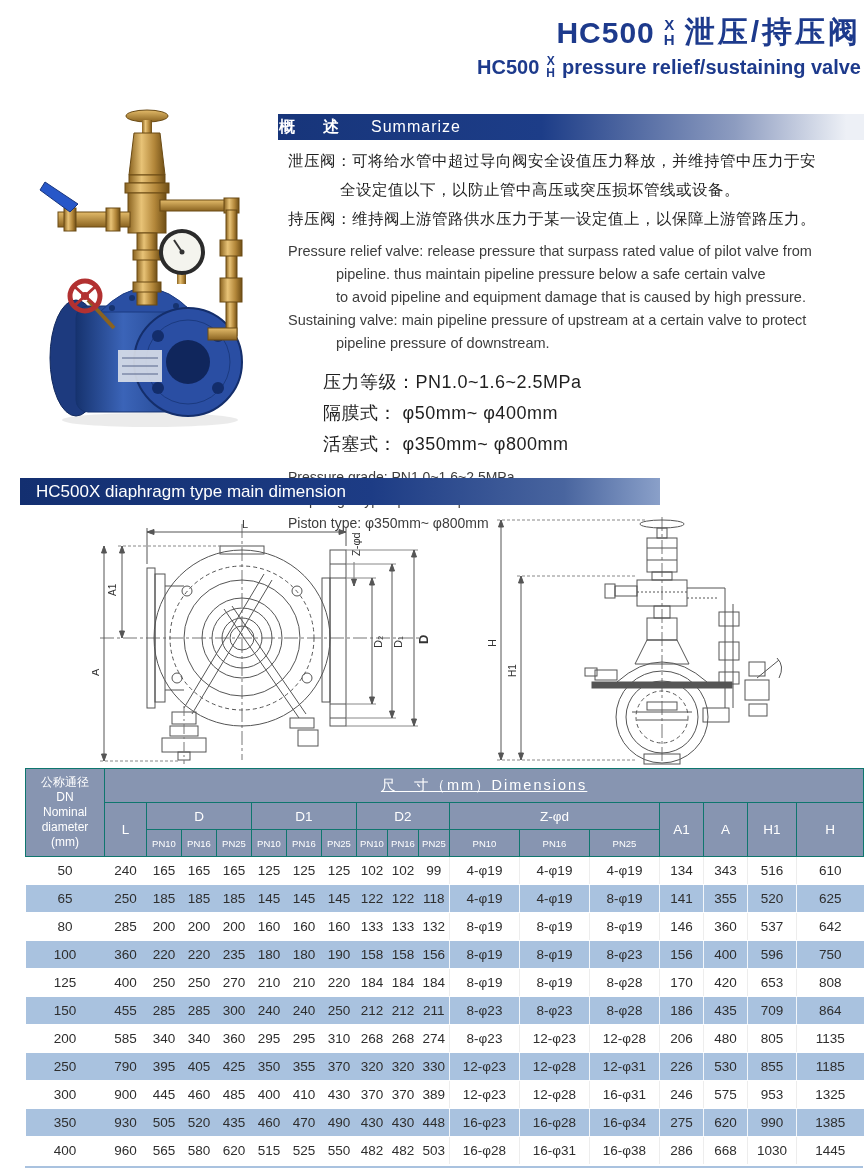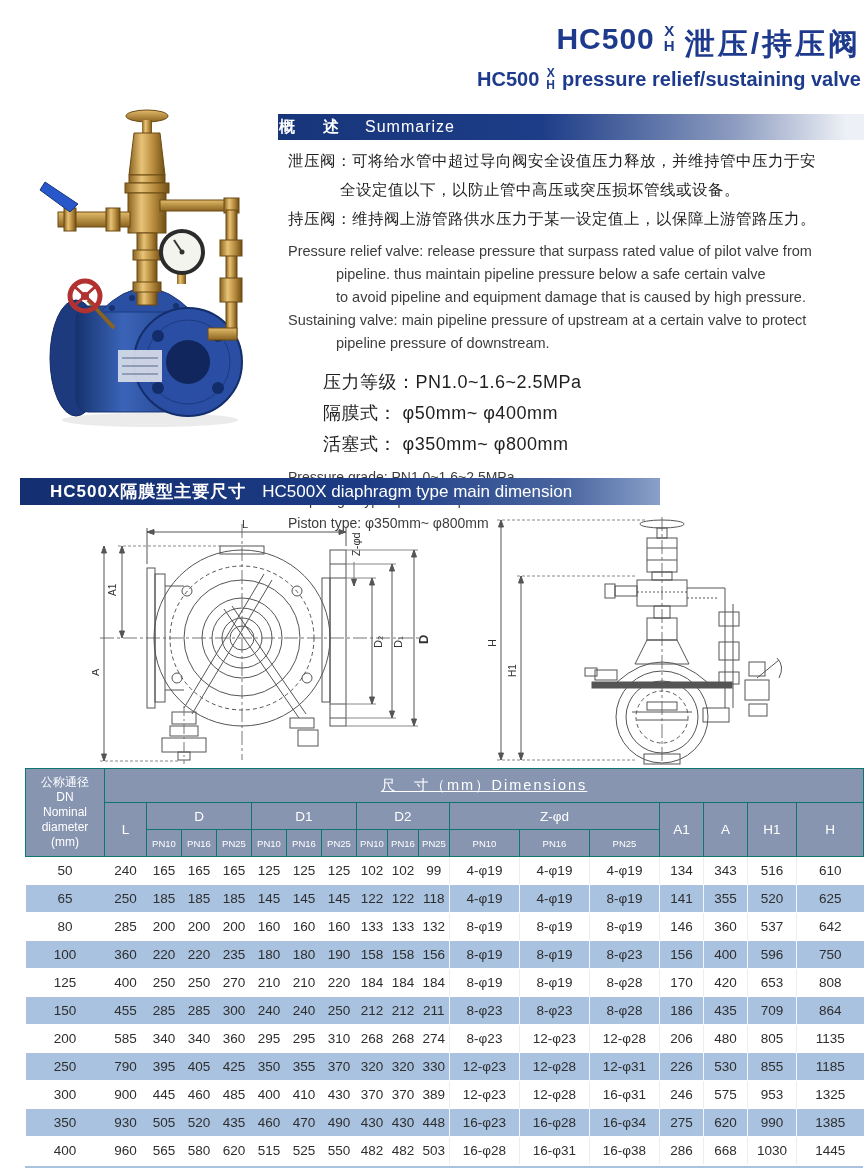--- a/index.html
+++ b/index.html
@@ -3,35 +3,35 @@
 <meta charset="utf-8">
 <style>
   html,body{margin:0;padding:0;background:#fff;}
   .page{position:relative;width:867px;height:1168px;background:#fff;overflow:hidden;
         font-family:"Liberation Sans","DejaVu Sans",sans-serif;color:#2b2b2b;}
 
   
   .title-block{position:absolute;top:12px;right:6px;text-align:right;color:#1d3a8c;}
   .title-line1{display:flex;justify-content:flex-end;align-items:center;gap:9px;
                font-size:30px;font-weight:bold;letter-spacing:1px;}
-  .title-line1 .cn{letter-spacing:3px;margin-top:12px;}
+  .title-line1 .cn{letter-spacing:3px;}
   .title-line2{display:flex;justify-content:flex-end;align-items:center;gap:7px;
                font-size:20px;font-weight:bold;margin-top:3px;}
   .frac{display:inline-flex;flex-direction:column;align-items:center;line-height:.95;
         font-weight:bold;}
   .title-line1 .frac{font-size:15px;}
   .title-line2 .frac{font-size:12px;}
 
   
   .bar{position:absolute;color:#fff;display:flex;align-items:center;}
   .summary-bar{left:278px;top:114px;width:586px;height:26px;
     background:linear-gradient(90deg,#17357a 0%,#1d3d88 45%,#8d9cc0 78%,#edf0f6 97%);
     font-size:16px;}
   .summary-bar .cn{font-weight:bold;letter-spacing:6px;padding-left:1px;}
-  .summary-bar .en{margin-left:20px;letter-spacing:1px;}
+  .summary-bar .en{margin-left:26px;letter-spacing:1px;}
   .dim-bar{left:20px;top:478px;width:640px;height:27px;
     background:linear-gradient(90deg,#132f70 0%,#1d3c85 55%,#49659f 85%,#8aa0c9 100%);
     font-size:17px;}
   .dim-bar .cn{font-weight:bold;padding-left:30px;letter-spacing:1px;}
   .dim-bar .en{margin-left:16px;}
 
   
   .summary-text{position:absolute;left:288px;top:146px;width:572px;}
   .cn-para{font-size:15.5px;line-height:29px;color:#1f1f1f;letter-spacing:.5px;}
   .cn-para .indent{padding-left:52px;}
@@ -199,21 +199,20 @@
       <div>活塞式：  φ350mm~ φ800mm</div>
     </div>
     <div class="specs-en">
       <div>Pressure grade:  PN1.0~1.6~2.5MPa</div>
       <div>Diaphragm type:  φ50mm~ φ400mm</div>
       <div>Piston type:  φ350mm~ φ800mm</div>
     </div>
   </div>
 
   <div class="bar dim-bar">
-    <span class="cn">HC500X隔膜型主要尺寸</span>
     <span class="en">HC500X diaphragm type main dimension</span>
   </div>
 
   <svg class="drawing-front" width="360" height="250" viewBox="0 0 360 250" fill="none" stroke="#555" stroke-width="1">
 
     <line x1="8" y1="122" x2="330" y2="122" stroke-dasharray="14 3 3 3" stroke="#777"></line>
     <line x1="150" y1="8" x2="150" y2="244" stroke-dasharray="14 3 3 3" stroke="#777"></line>
 
     <circle cx="150" cy="122" r="88"></circle>
     <circle cx="150" cy="122" r="72" stroke-dasharray="4 3"></circle>

